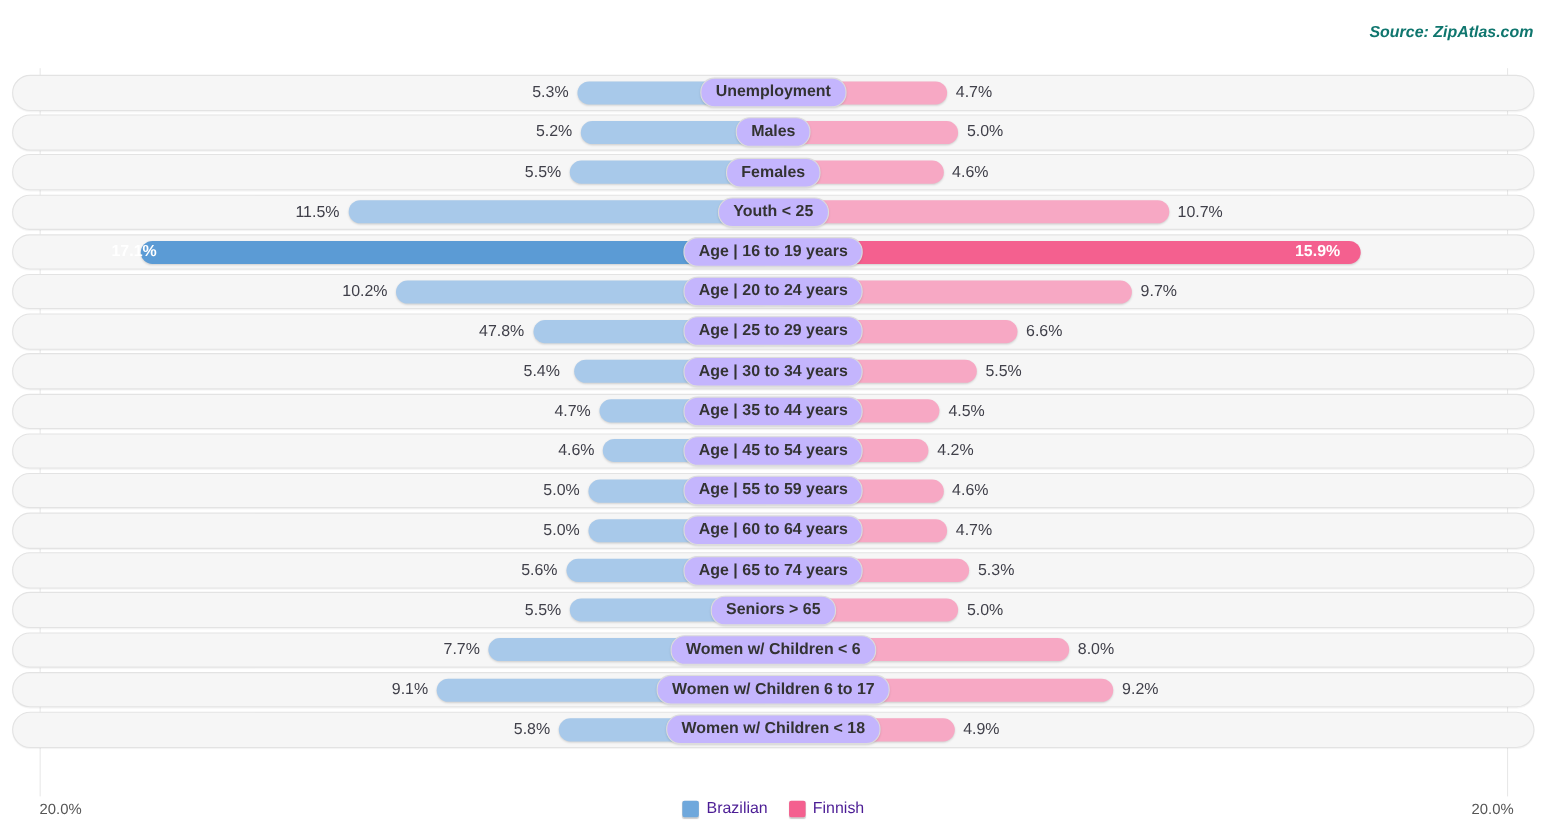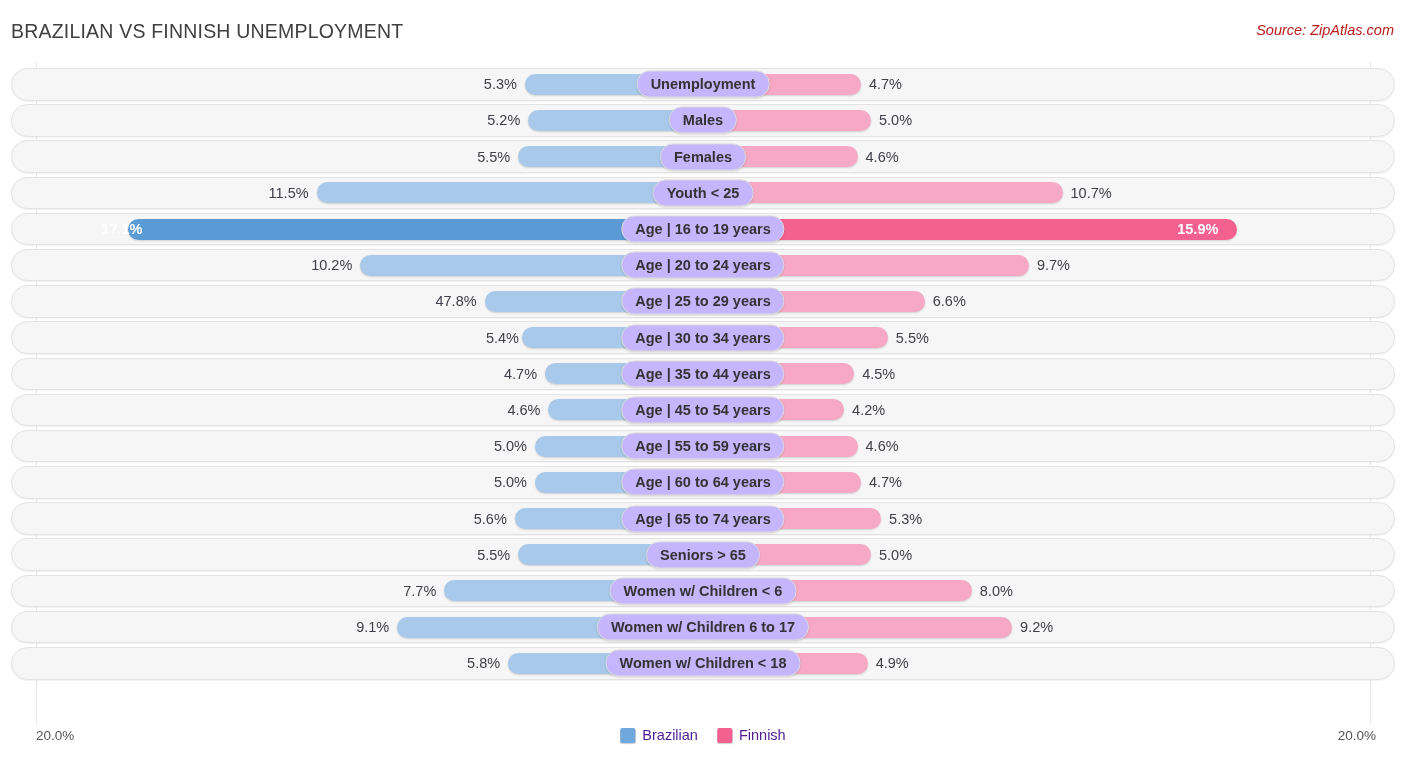--- a/index.html
+++ b/index.html
@@ -17,22 +17,22 @@
     position:absolute;left:0;top:0;width:1406px;height:60px;
   }
   #chart-title{
     position:absolute;left:11px;top:20px;
     font-size:19.5px;letter-spacing:.2px;
     color:#3f3f3f;font-weight:400;
     white-space:nowrap;
   }
   #source-note{
     position:absolute;right:12px;top:22px;
-    font-size:14.5px;font-style:italic;font-weight:normal;
-    color:#b91c1c;white-space:nowrap;
+    font-size:14.5px;font-style:italic;font-weight:bold;
+    color:#0f766e;white-space:nowrap;
   }
   
   #rows{
     position:absolute;left:11px;top:68px;
     width:1384px;
   }
   .row{
     position:relative;
     height:32.5px;
     margin-bottom:3.7px;
@@ -115,21 +115,20 @@
   
   .guide{
     position:absolute;top:62px;width:1px;height:662px;
     background:#e8e8e8;
   }
 </style>
 </head>
 <body>
 
 <div id="header">
-  <div id="chart-title">BRAZILIAN VS FINNISH UNEMPLOYMENT</div>
   <div id="source-note">Source: ZipAtlas.com</div>
 </div>
 
 <div class="guide" id="guide-left" style="left: 36px;"></div>
 <div class="guide" id="guide-right" style="left: 1370px;"></div>
 
 <div id="rows">
     <div class="row">
       <div class="track-inner">
         <div class="center">
@@ -204,21 +203,21 @@
           <div class="bar right" style="width: 221.76px; background: rgb(247, 168, 196);"></div>
           <div class="val right" style="left: 229.76px;">6.6%</div>
         </div>
         <div class="pill">Age | 25 to 29 years</div>
       </div>
     </div>
     <div class="row">
       <div class="track-inner">
         <div class="center">
           <div class="bar left" style="width: 181.44px; background: rgb(168, 201, 234);"></div>
-          <div class="val left" style="right: 184px;">5.4%</div>
+          <div class="val left" style="right: 194px;">5.4%</div>
           <div class="bar right" style="width: 184.8px; background: rgb(247, 168, 196);"></div>
           <div class="val right" style="left: 192.8px;">5.5%</div>
         </div>
         <div class="pill">Age | 30 to 34 years</div>
       </div>
     </div>
     <div class="row">
       <div class="track-inner">
         <div class="center">
           <div class="bar left" style="width: 157.92px; background: rgb(168, 201, 234);"></div>

